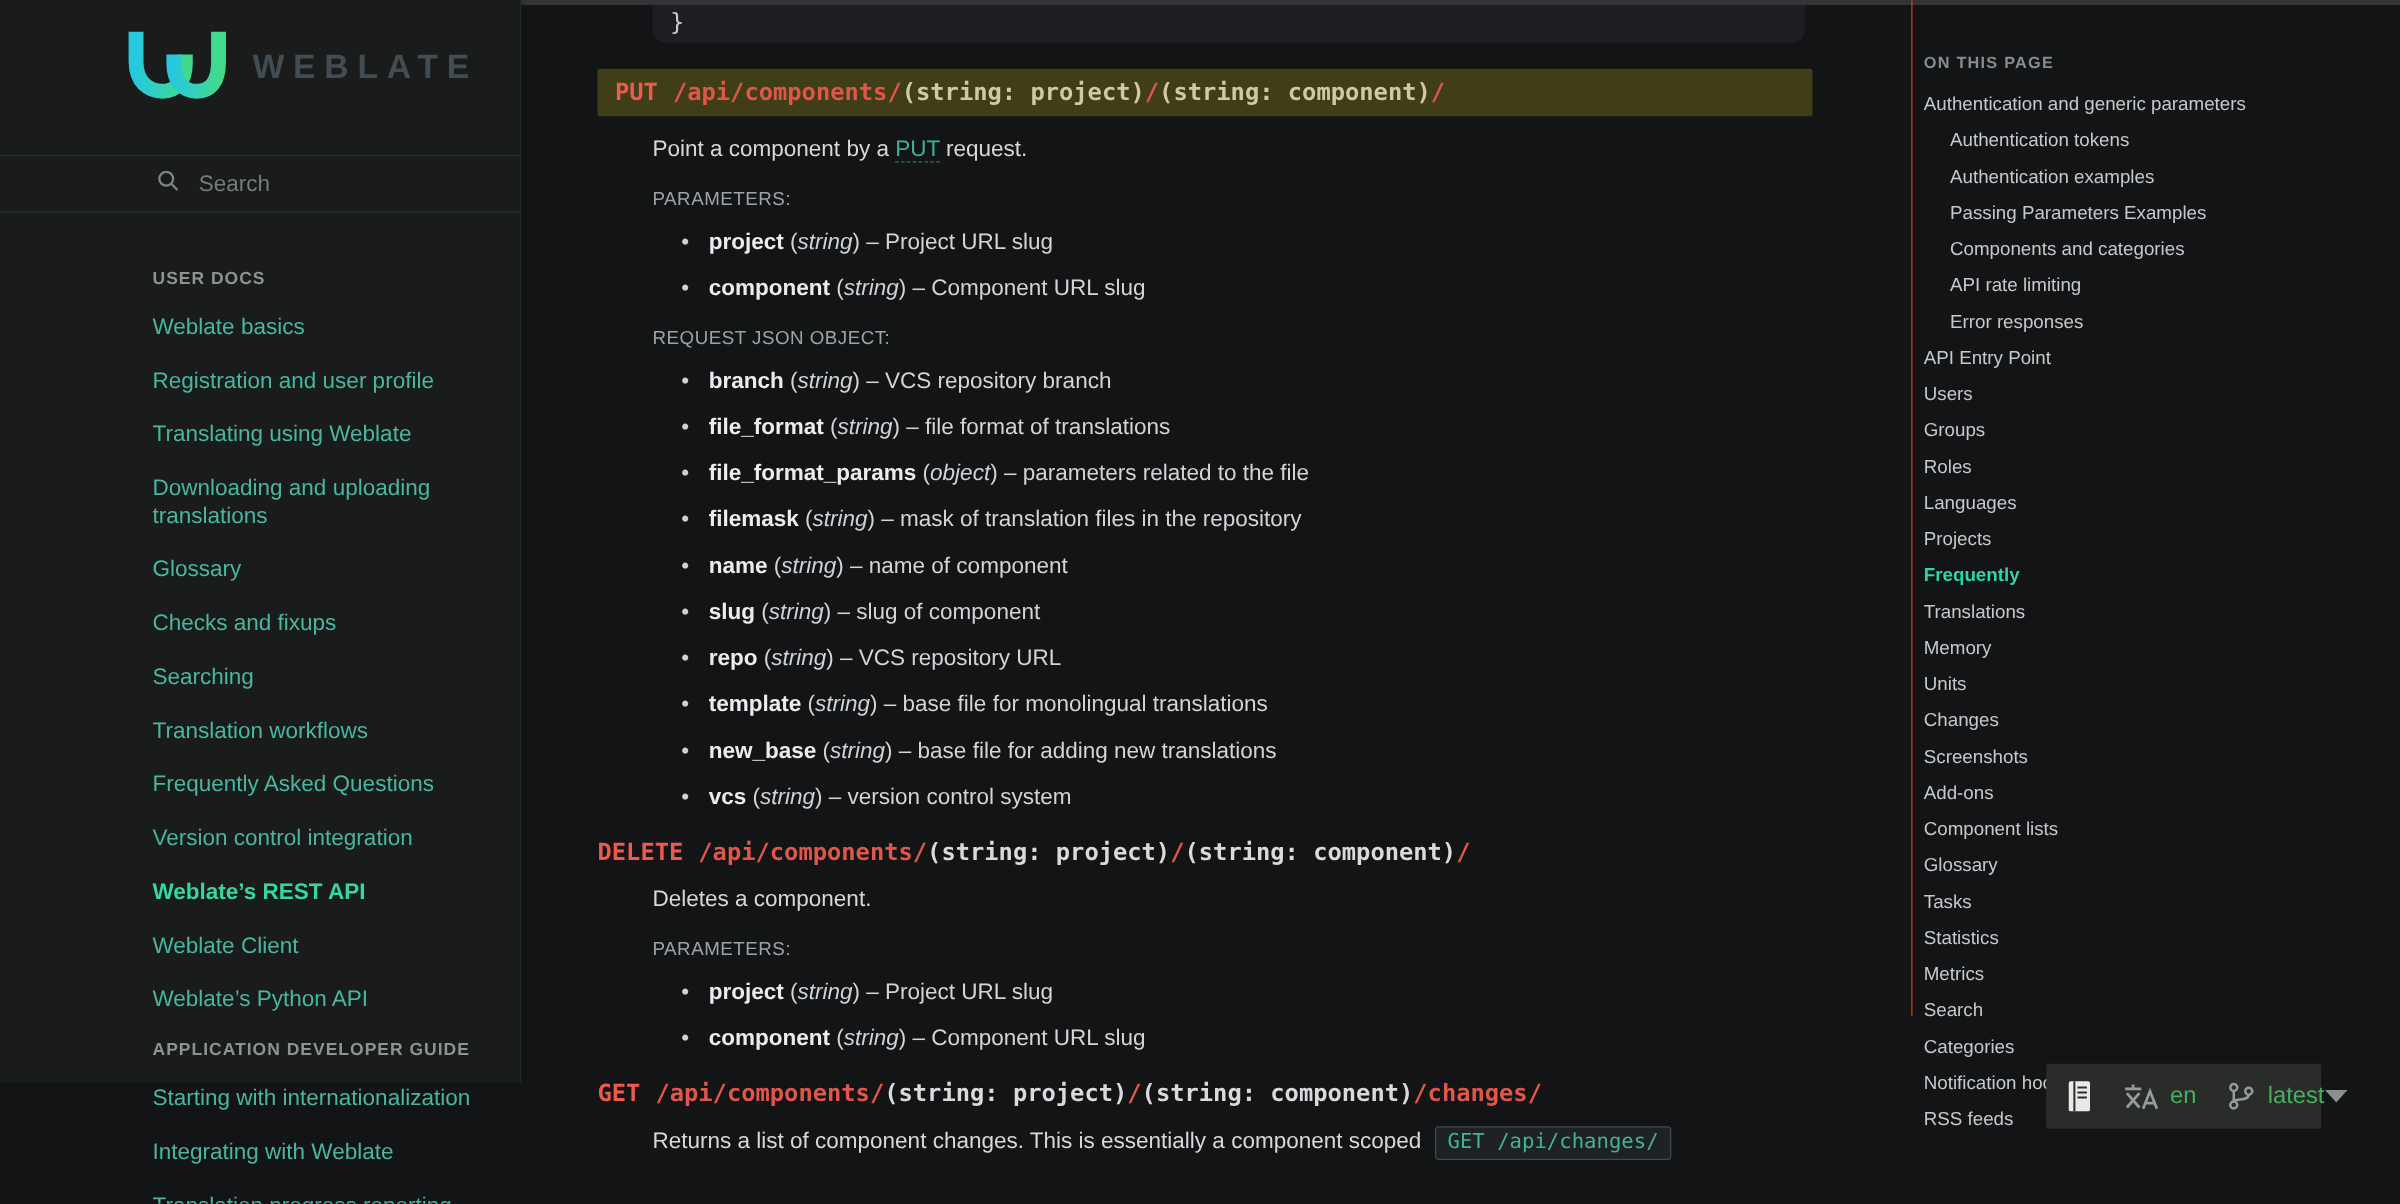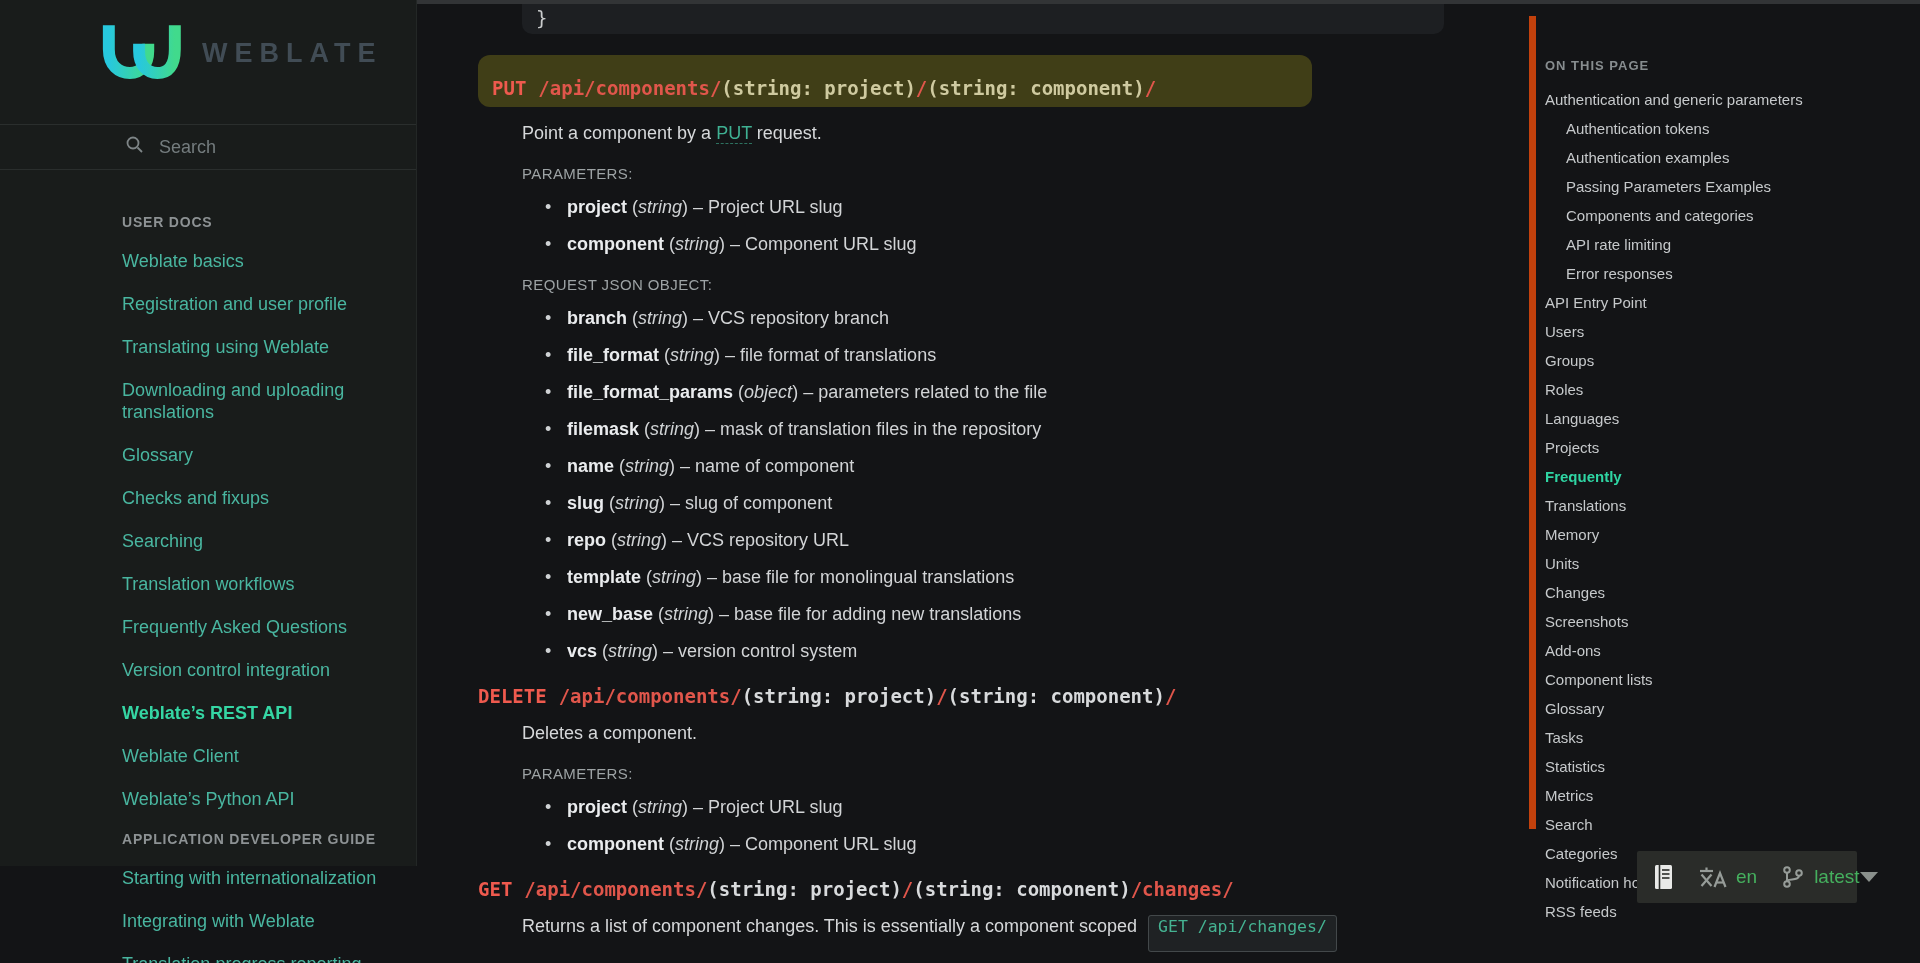--- a/index.html
+++ b/index.html
@@ -45,47 +45,47 @@
     margin:4px 0 0 105px; width:922px; height:30px;
     background:#1d1f22; border-radius:0 0 10px 10px;
     font-family:"DejaVu Sans Mono", monospace; font-size:19px; color:#c9cbcc;
     padding:0 0 0 14px; line-height:28px;
   }
   .endpoint-heading {
     font-family:"DejaVu Sans Mono", monospace; font-size:19px; font-weight:bold;
     line-height:26px; margin:20px 0 0 61px; white-space:nowrap; cursor:pointer;
   }
   .endpoint-heading.highlight {
-    background:#403e17; width:834px; padding:20px 0 6px 14px; margin-top:21px;
-    border-radius:12px;
+    background:#403e17; width:972px; padding:6px 0 6px 14px; margin-top:21px;
+    border-radius:2px;
   }
   .seg-method { color:#ef5a4e; margin-right:12px; }
   .seg-path { color:#e0564b; }
   .seg-param { color:#d8dadc; }
   .highlight .seg-param { color:#cfcaa0; }
   .ep-desc { margin:12px 0 0 105px; font-size:18px; line-height:24px; color:#d6d8da; }
   .endpoint-heading.highlight + .ep-desc { margin-top:14px; }
   .ep-desc .link { color:#3fb193; text-decoration:none; border-bottom:1px dashed rgba(63,177,147,.6); cursor:pointer; }
   .ep-desc .chip {
     font-family:"DejaVu Sans Mono", monospace; font-size:16.5px; color:#45b392;
     background:#1f2224; border:1px solid #43484a; border-radius:3px;
-    padding:1px 9px 15px; margin-left:6px; cursor:pointer; white-space:nowrap;
+    padding:1px 9px 5px; margin-left:6px; cursor:pointer; white-space:nowrap;
   }
   .field-caption { margin:20px 0 0 105px; font-size:15px; color:#9da3a5; letter-spacing:0.4px; }
   .field-caption.tight { }
   .field-list { list-style:none; margin:14px 0 0 0; padding:0 0 0 128px; }
   .field-item { font-size:18px; line-height:23px; margin-bottom:14px; color:#d2d4d6; }
   .field-item .bullet { display:inline-block; width:22px; color:#cfd2d4; }
   .term { font-weight:bold; color:#eaecee; }
   .ftype { font-style:italic; color:#d0d3d5; }
 
   
   .toc {
     position:absolute; left:1529px; top:0; width:391px; height:813px;
-    border-left:7px solid #c2410c; padding:42px 0 0 9px;margin-top:16px;
+    border-left:1px solid #c2410c; padding:42px 0 0 9px;
   }
   .toc-caption { font-size:13px; font-weight:bold; letter-spacing:1px; color:#878d8f; }
   .toc-list { list-style:none; margin:16px 0 0 0; padding:0; }
   .toc-item { font-size:15px; line-height:21px; margin-bottom:8px; color:#c6c9cb; cursor:pointer; white-space:nowrap; }
   .toc-item.level2 { padding-left:21px; }
   .toc-item.active { color:#2fd5a3; font-weight:bold; }
 
   
   .flyout {
     position:absolute; left:1637px; top:851px; width:220px; height:52px;

